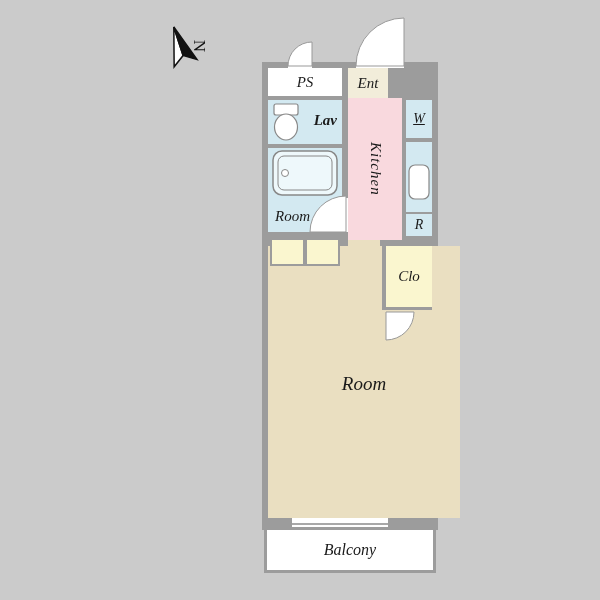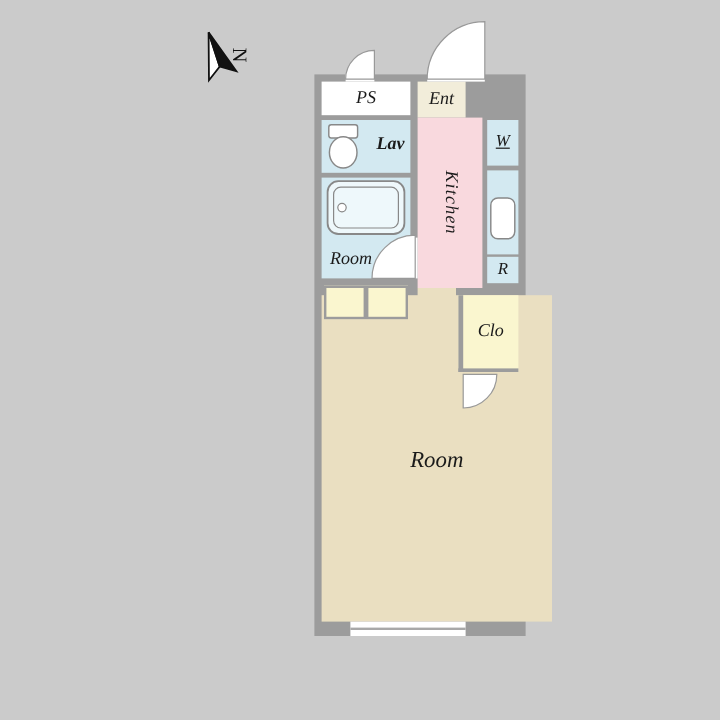--- a/index.html
+++ b/index.html
@@ -118,20 +118,23 @@
   <div class="abs storage-2"></div>
 
   <div class="abs room-clo center">
     <span class="lbl">Clo</span>
   </div>
 
   <div class="abs window-bottom">
     <div class="window-line"></div>
   </div>
 
+  <div class="abs balcony center">
+    <span class="lbl">Balcony</span>
+  </div>
 
   <svg class="overlay-svg" viewBox="0 0 600 600">
 
     <rect x="356" y="62" width="48" height="6" fill="#ffffff"></rect>
     <path d="M404,66 L404,18 A48,48 0 0 0 356,66 Z" fill="#ffffff" stroke="#999999" stroke-width="1"></path>
 
     <rect x="288" y="62" width="24" height="6" fill="#ffffff"></rect>
     <path d="M312,66 L312,42 A24,24 0 0 0 288,66 Z" fill="#ffffff" stroke="#999999" stroke-width="1"></path>
 
     <rect x="342" y="198" width="6" height="34" fill="#ffffff"></rect>

